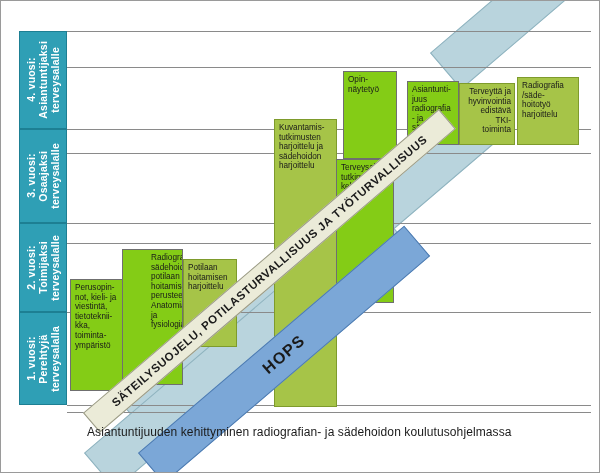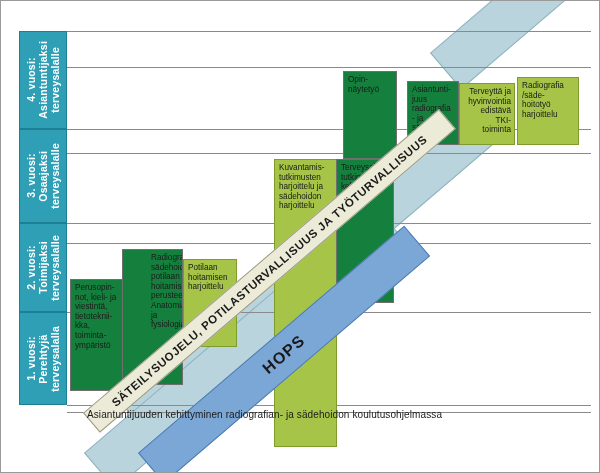--- a/index.html
+++ b/index.html
@@ -56,21 +56,21 @@
     left:66px;right:8px;
     height:0;
     border-top:1px solid #8a8a8a;
   }
 
   
   .box{
     position:absolute;
     box-sizing:border-box;
     border:1px solid #6f6f6f;
-    background:#15803d;
+    background:#84cc16;
     font-size:8.2px;
     line-height:9.6px;
     padding:3px 3px 2px 4px;
     color:#1a1a1a;
     overflow:hidden;
     white-space:pre-line;
   }
   .box.green{
     background:#a6c448;
     border-color:#7e9b2c;
@@ -97,22 +97,22 @@
   .banner-blue{
     background:#7ba7d7;
     border:1px solid #4d7bb0;
     font-size:16px;
     letter-spacing:1.2px;
   }
 
   
   .caption{
     position:absolute;
-    left:86px;top:408px;
-    font-size:10px;
+    left:86px;top:424px;
+    font-size:12px;
     color:#1a1a1a;
     letter-spacing:0.1px;
   }
 </style>
 </head>
 <body>
 
 <div id="stage">
 
   <div class="ribbon-blue" style="left:118px; top:400px; width:460px; height:46px; transform:rotate(-40.5deg);"></div>
@@ -163,21 +163,21 @@
 hoitamisen
 perusteet.
 Anatomia- ja
 fysiologia.</div>
 
   <div class="box green" style="left:182px; top:258px; width:54px; height:88px;">Potilaan
 hoitamisen
 harjoittelu</div>
 
 
-  <div class="box green" style="left:273px; top:118px; width:63px; height:288px;margin-top:40px;">Kuvantamis-
+  <div class="box green" style="left:273px; top:118px; width:63px; height:288px;">Kuvantamis-
 tutkimusten
 harjoittelu ja
 sädehoidon
 harjoittelu</div>
 
   <div class="box" style="left:335px; top:158px; width:58px; height:144px;">Terveysalan
 tutkimus ja
 kehittämi-
 nen</div>
 

